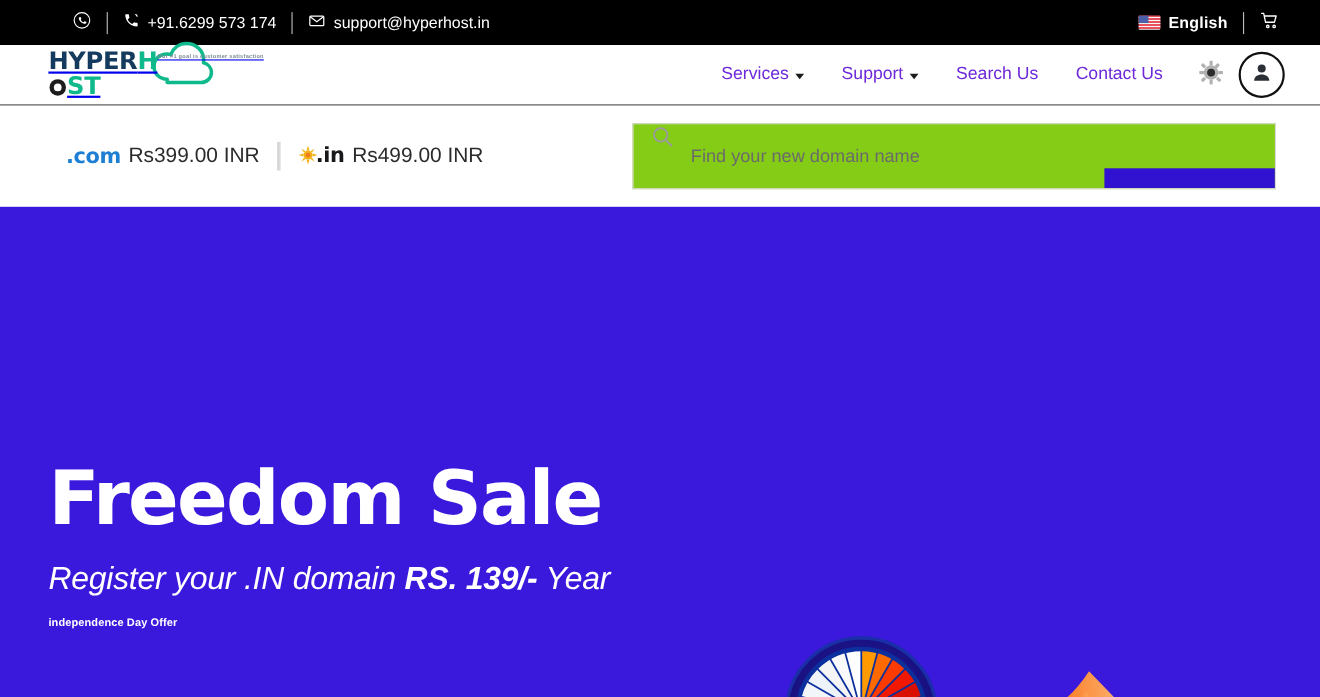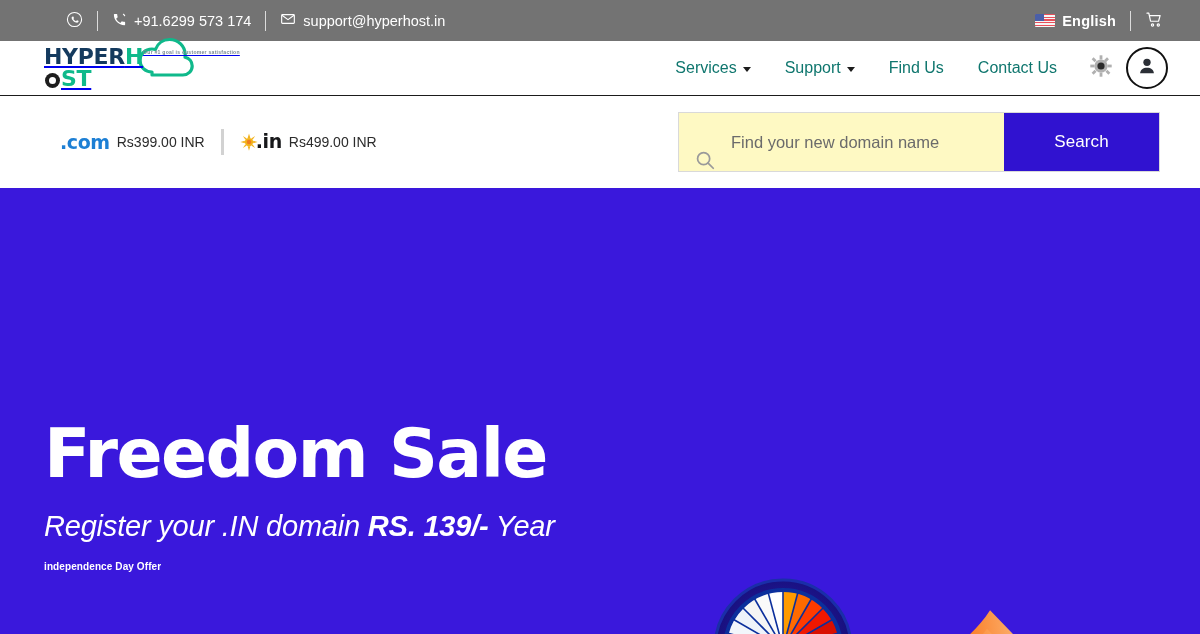--- a/index.html
+++ b/index.html
@@ -7,21 +7,21 @@
   html, body {
     width: 1200px; height: 634px;
     overflow: hidden;
     background: #ffffff;
     font-family: "Liberation Sans", sans-serif;
   }
 
   
   .topbar {
     height: 41px;
-    background: #737373;
+    background: #000000;
     display: flex;
     align-items: center;
     color: #ffffff;
     font-size: 14.5px;
     padding: 0 22px 0 52px;
     gap: 46px;
   }
   .topbar-left { display: flex; align-items: center; }
   .topbar-right { display: flex; align-items: center; margin-left: auto; }
   .tb-item {
@@ -82,21 +82,21 @@
     font-size: 5.1px; color: #7a8a93; letter-spacing: .25px;
     margin-top: 3px; white-space: nowrap; position: relative; z-index: 3;
     font-weight: 600;
   }
   .cloud-mark {
     position: absolute; right: -14px; top: -12px; z-index: 1;
   }
 
   .nav { margin-left: auto; display: flex; align-items: center; gap: 0; }
   .nav-item {
-    color: #0f766e; font-size: 16px; text-decoration: none;
+    color: #6d28d9; font-size: 16px; text-decoration: none;
     padding: 0 17px; display: flex; align-items: center; gap: 6px;
     white-space: nowrap;
   }
   .caret {
     width: 0; height: 0;
     border-left: 4.5px solid transparent;
     border-right: 4.5px solid transparent;
     border-top: 5px solid #1c1c1c;
     display: inline-block;
     margin-top: 3px;
@@ -128,31 +128,31 @@
     padding: 0 16px;
     white-space: nowrap;
   }
   .tld:first-child { padding-left: 0; }
   .tld-sep { width: 1.5px; height: 26px; background: #d2d2d2; }
   .tld-name { font-size: 19px; font-weight: 800; letter-spacing: -.4px;
               font-family: "DejaVu Sans", sans-serif; }
   .tld-com { color: #1d7fd4; }
   .tld-net { color: #17181a; }
   .tld-in  { color: #17181a; }
-  .tld-price { font-size: 14px; color: #2b2b2b; }
+  .tld-price { font-size: 19px; color: #2b2b2b; }
   .dot-blue { color: #1d7fd4; }
   .dot-gold { color: #e9a81c; }
   .sun-in { display:inline-block; vertical-align:-3px; margin-right:-2px; }
 
   .searchbox {
     margin-left: auto;
-    width: 482px; height: 60px;
+    width: 585px; height: 60px;
     border: 1.5px solid #d9d9d9;
-    background: #fef9c3;
-    display: flex; align-items: flex-end;
+    background: #84cc16;
+    display: flex; align-items: flex-start;
     overflow: hidden;
   }
   .search-icon-wrap {
     width: 52px; display: flex; align-items: center; justify-content: center;
     flex: 0 0 52px;
   }
   .search-input {
     flex: 1; border: none; outline: none; height: 100%;
     font-size: 16.5px; color: #5c5c5c;
     font-family: "Liberation Sans", sans-serif;
@@ -278,21 +278,21 @@
   <nav class="nav">
     <a class="nav-item" href="#">
       <span>Services</span>
       <span class="caret"></span>
     </a>
     <a class="nav-item" href="#">
       <span>Support</span>
       <span class="caret"></span>
     </a>
     <a class="nav-item" href="#">
-      <span>Find Us</span>
+      <span>Search Us</span>
     </a>
     <a class="nav-item" href="#">
       <span>Contact Us</span>
     </a>
 
     <a class="theme-btn" href="#">
       <span>
         <svg width="24" height="24" viewBox="0 0 24 24">
           <g fill="#b0b0b0">
             <rect x="10.6" y="1.3" width="2.8" height="4.2"></rect>

